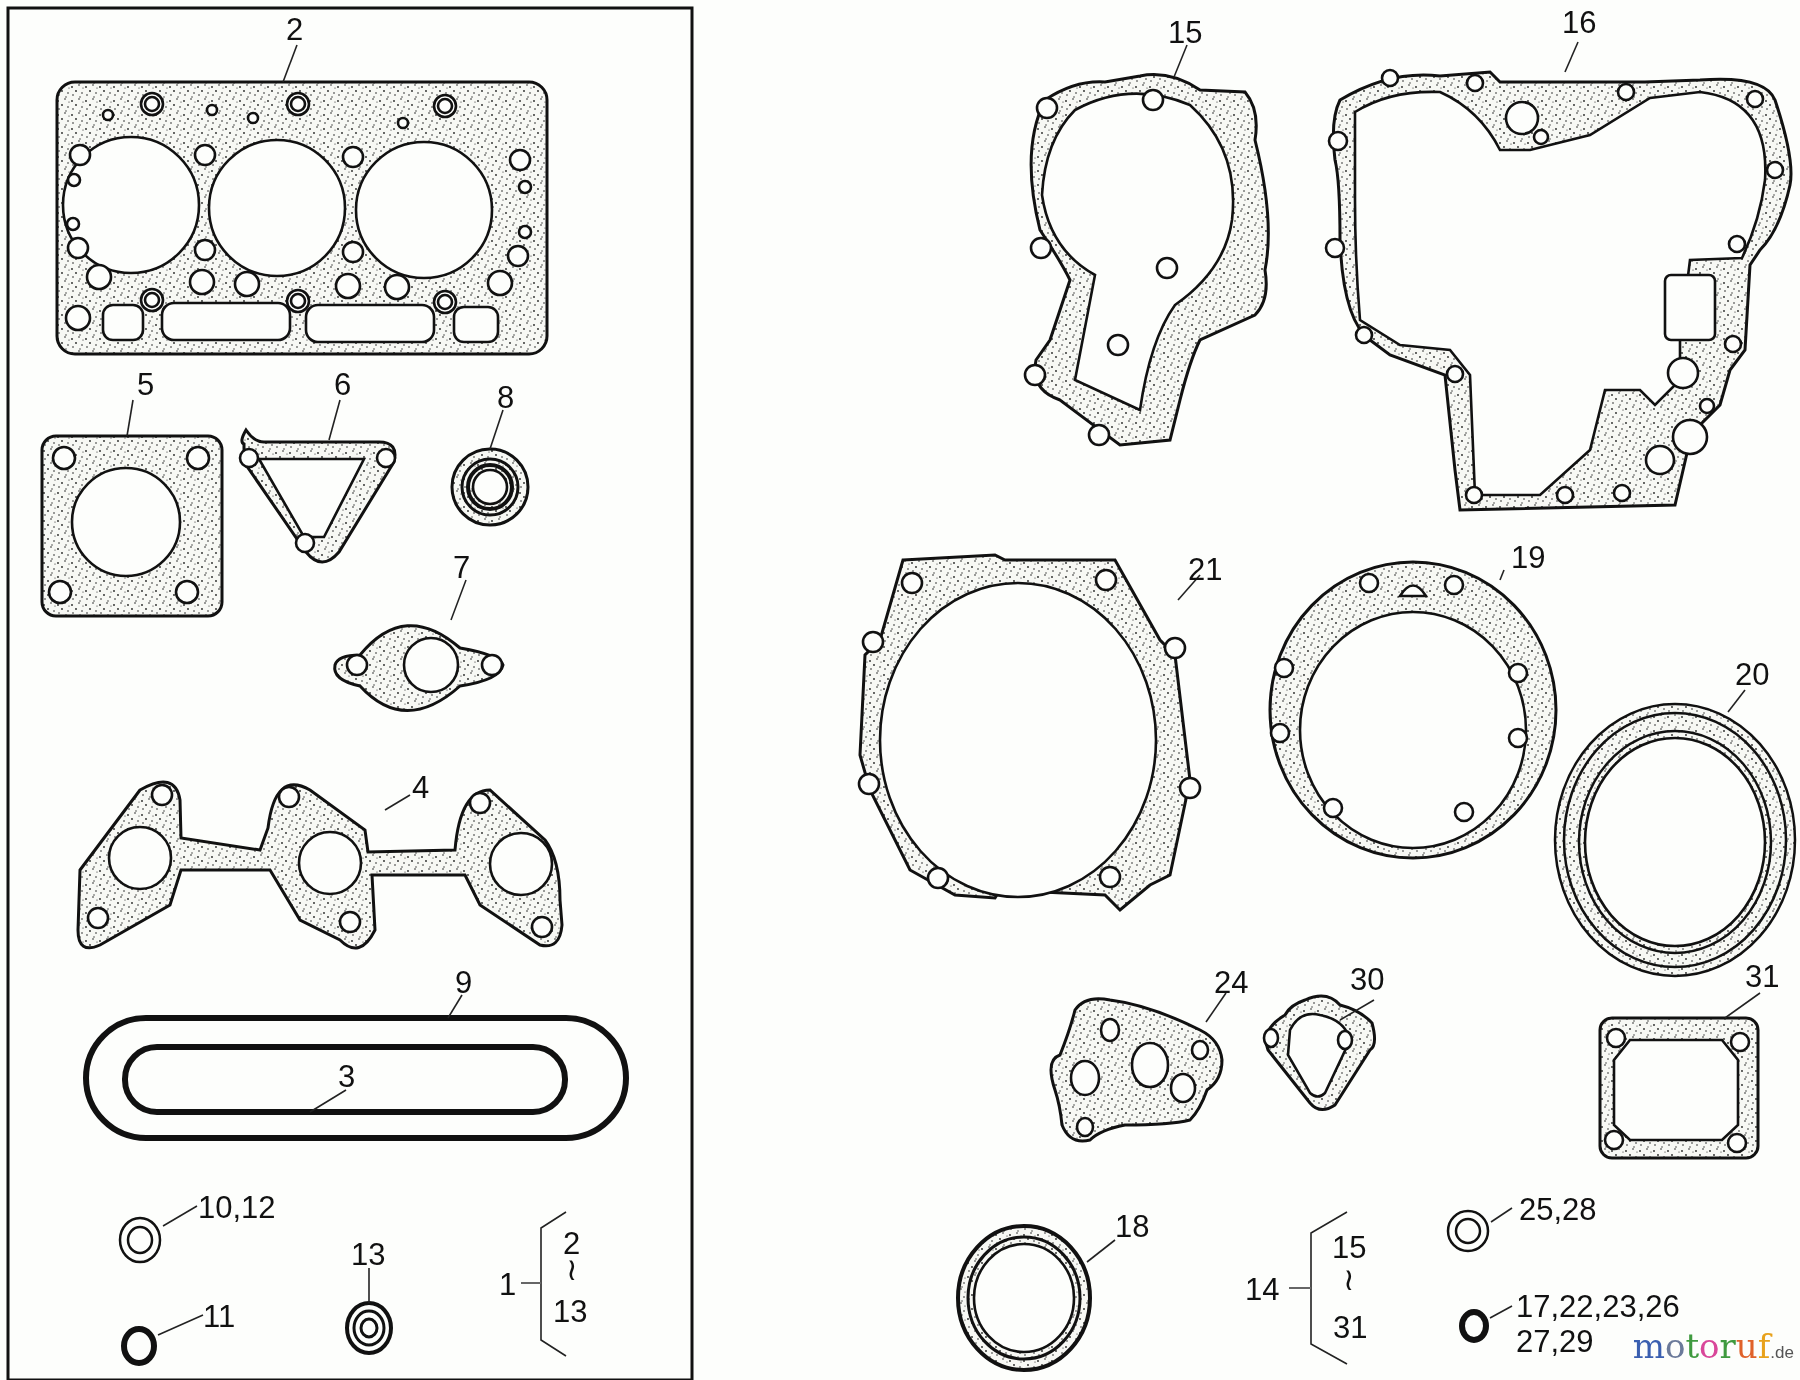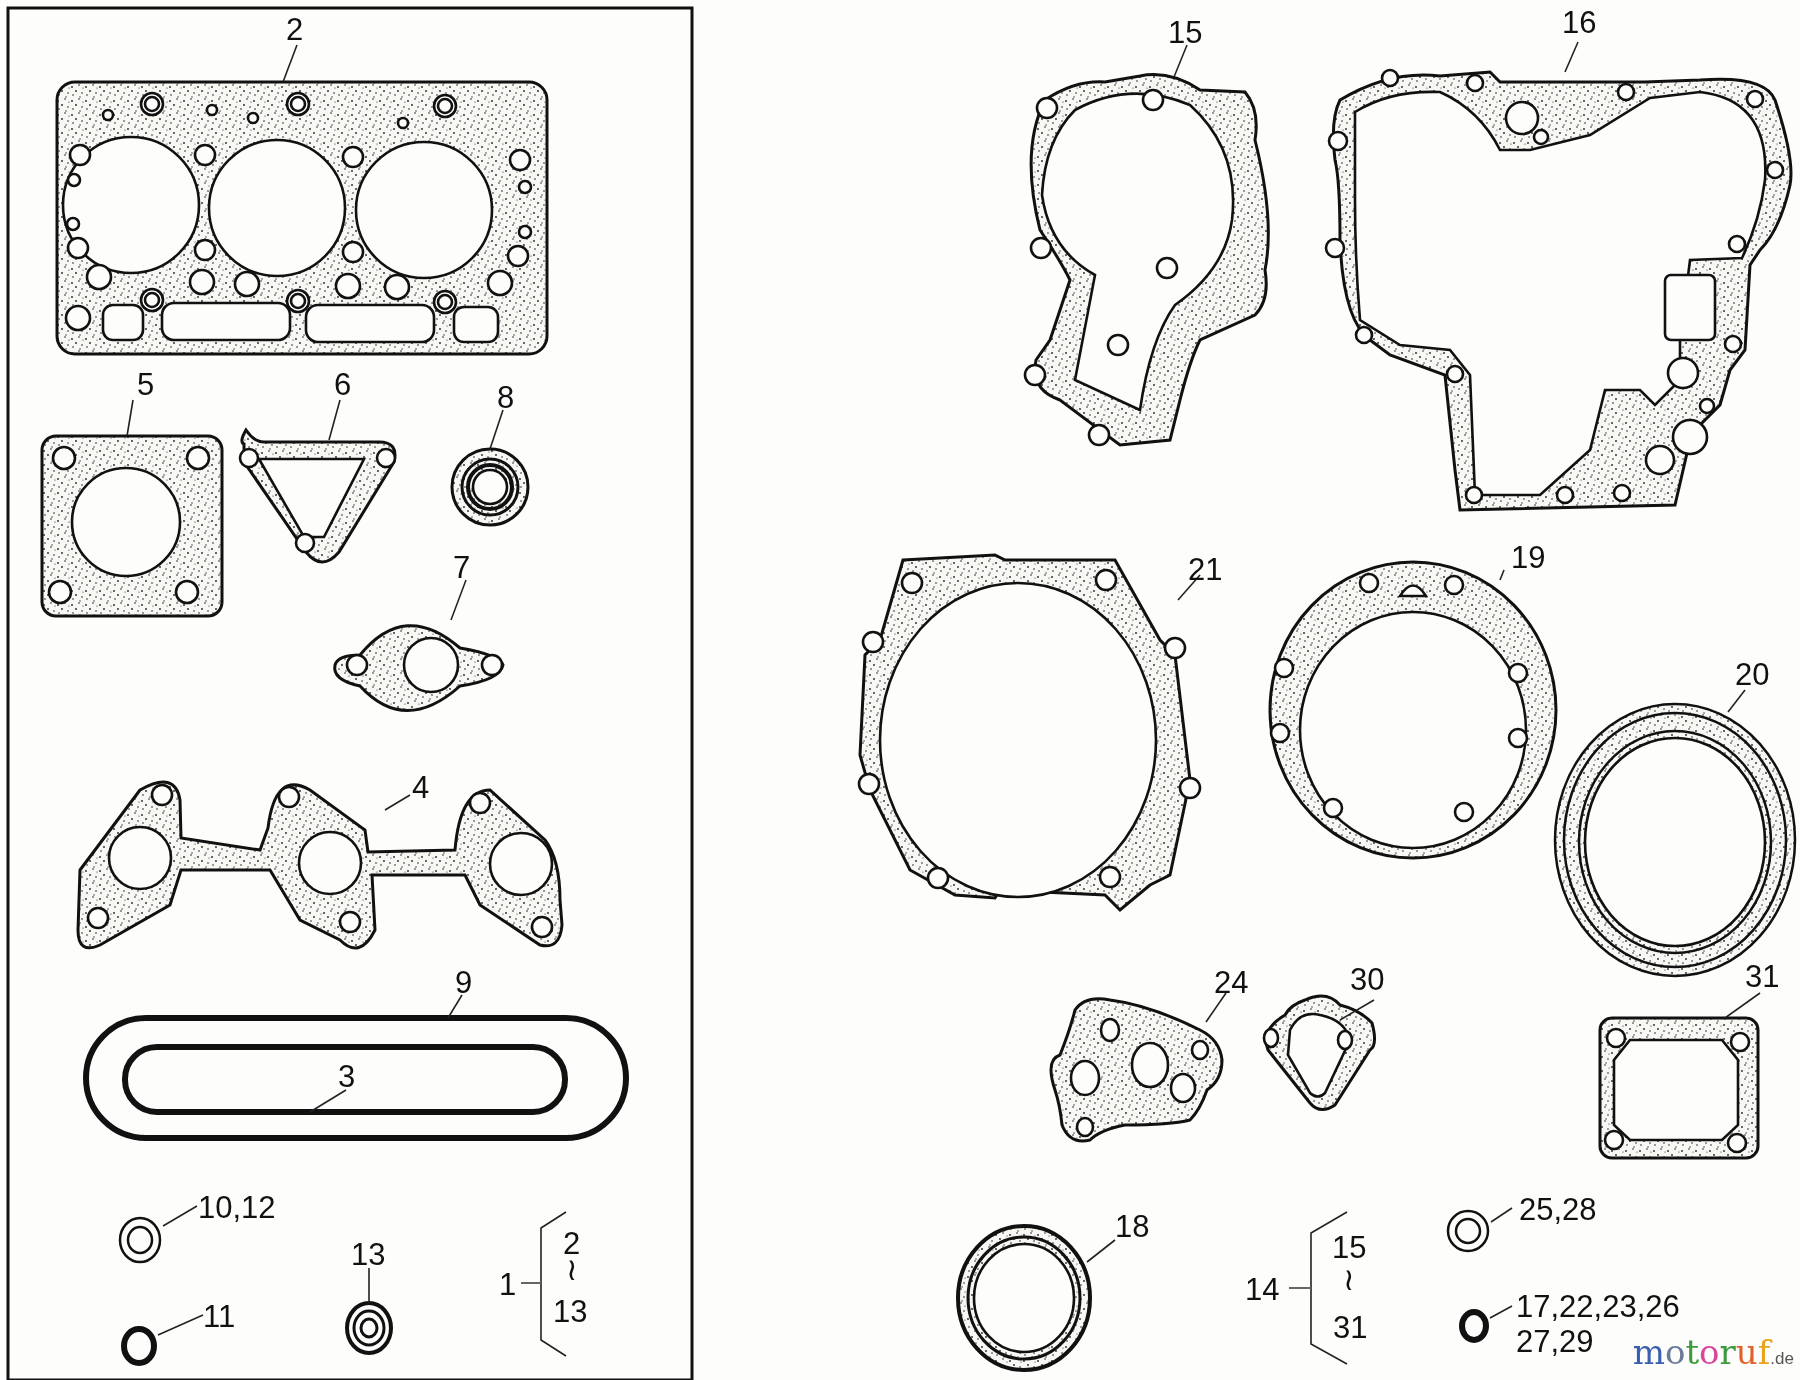--- a/index.html
+++ b/index.html
@@ -4,21 +4,21 @@
 <style>
   html,body{margin:0;padding:0;background:#fdfefc;}
   body{width:1800px;height:1380px;position:relative;overflow:hidden;font-family:"Liberation Sans",sans-serif;}
   #stage{position:absolute;left:0;top:0;width:1800px;height:1380px;}
   .lbl{font-family:"Liberation Sans",sans-serif;font-size:31px;fill:#111;}
   .part{cursor:pointer;}
   .g{fill:url(#stipple);stroke:#111;stroke-width:3;}
   .hole{fill:#fdfefc;stroke:#111;stroke-width:2.6;}
   .lead{stroke:#222;stroke-width:1.6;fill:none;}
   .ring{fill:none;stroke:#111;}
-  #watermark{position:absolute;right:6px;bottom:8px;font-family:"DejaVu Serif",serif;font-size:34px;letter-spacing:0px;}
+  #watermark{position:absolute;right:6px;bottom:14px;font-family:"DejaVu Serif",serif;font-size:34px;letter-spacing:0px;}
   #watermark span{display:inline-block;}
   #watermark .tld{font-family:"Liberation Sans",sans-serif;font-size:17px;color:#555;}
 </style>
 </head>
 <body>
 
 <div id="stage">
 <svg width="1800" height="1380" viewBox="0 0 1800 1380" xmlns="http://www.w3.org/2000/svg">
   <defs>
     <pattern id="stipple" width="14" height="14" patternUnits="userSpaceOnUse">

